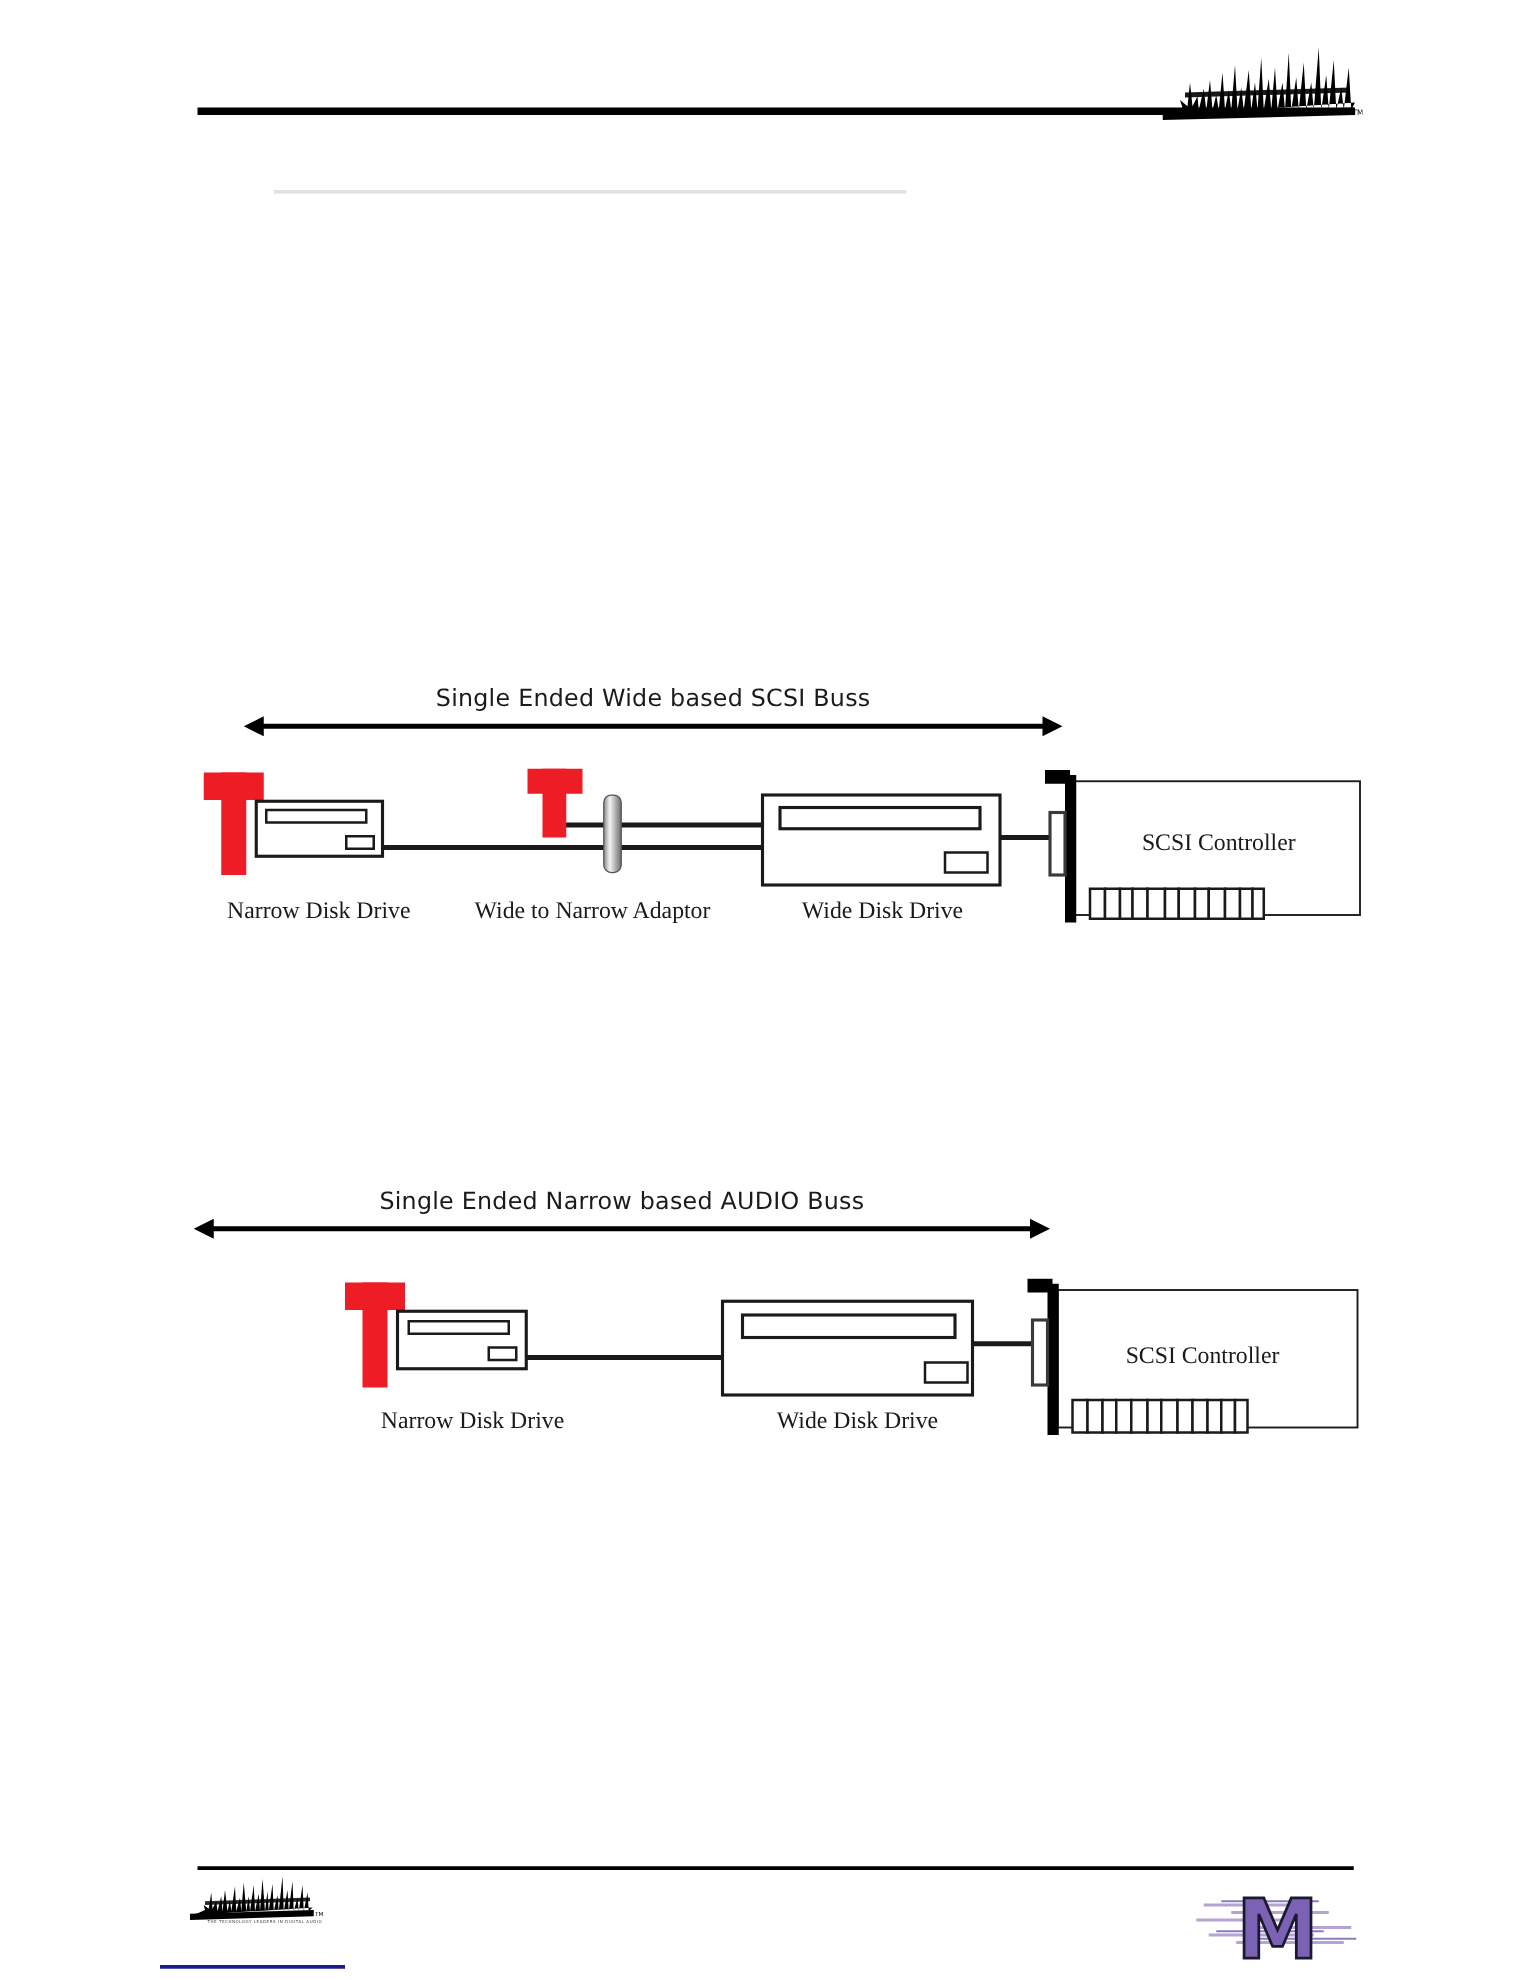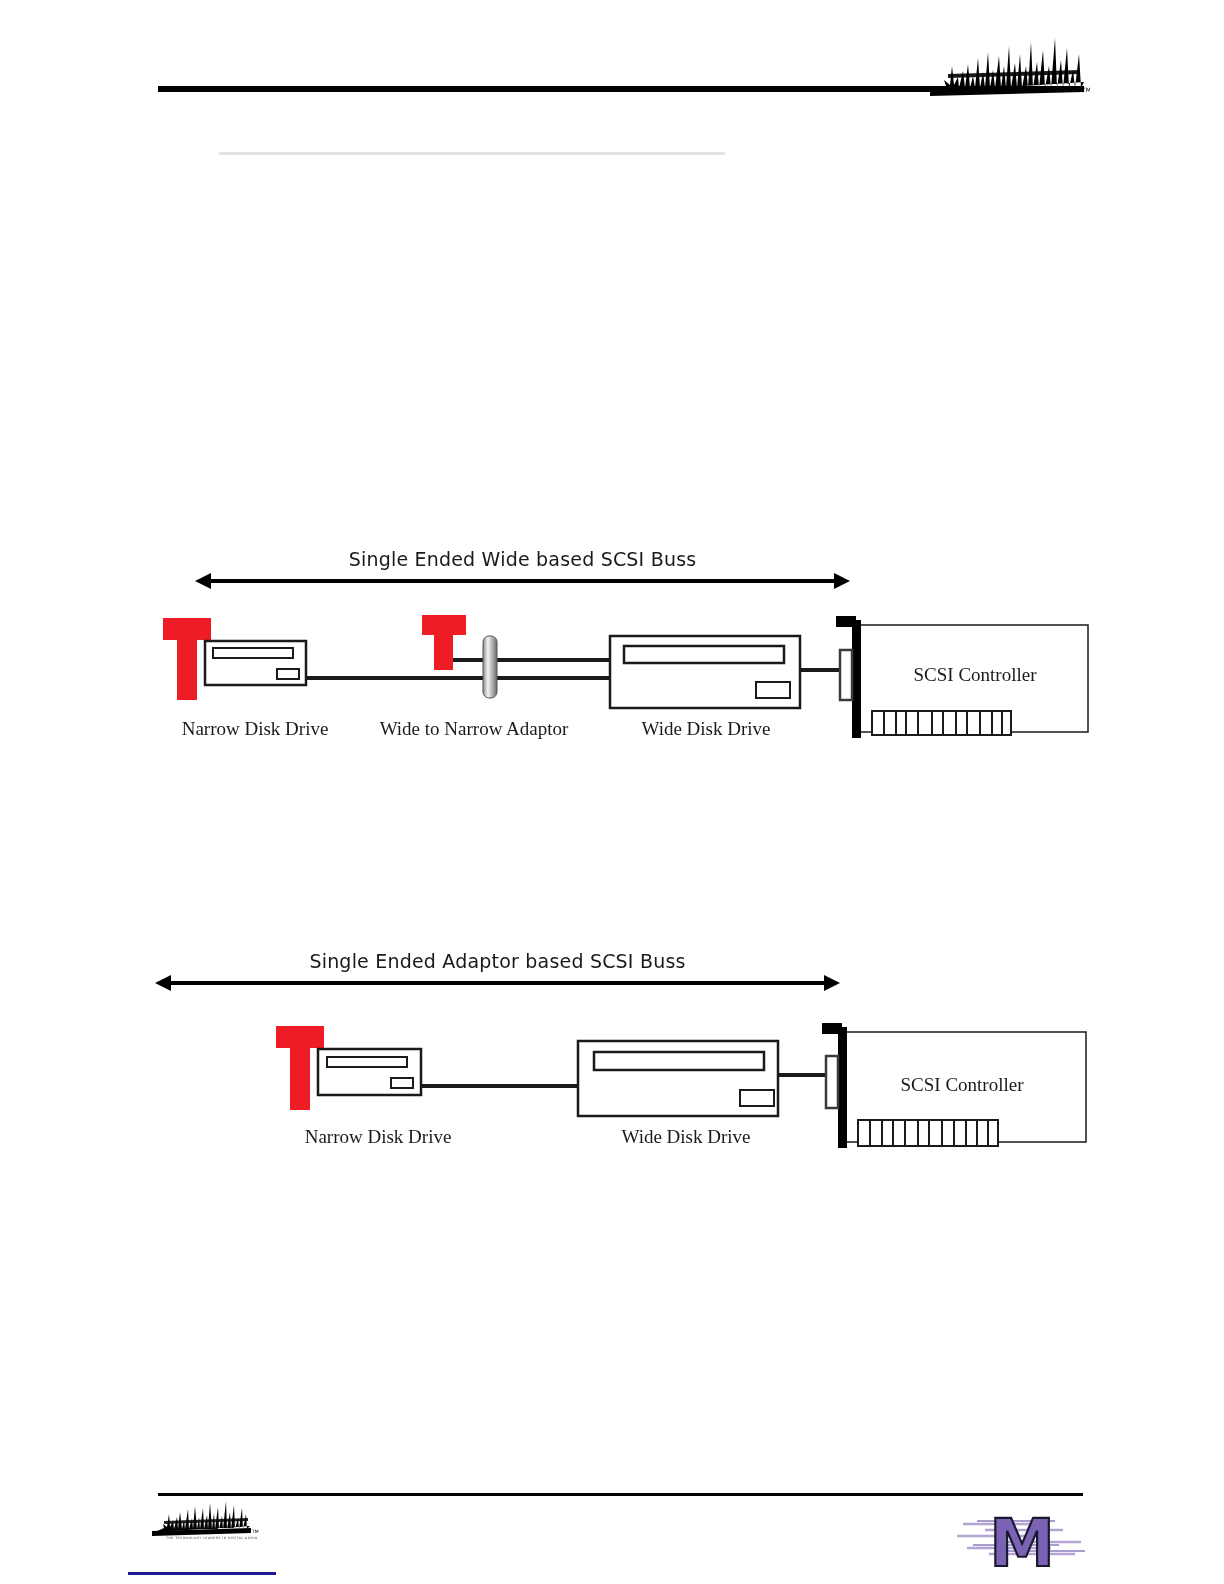--- a/index.html
+++ b/index.html
@@ -233,21 +233,21 @@
 
     <span class="part-label" style="left:160px;top:170px;width:190px;">Narrow Disk Drive</span>
     <span class="part-label" style="left:354px;top:170px;width:240px;">Wide to Narrow Adaptor</span>
     <span class="part-label" style="left:608px;top:170px;width:196px;">Wide Disk Drive</span>
     <span class="part-label" style="left:875px;top:116px;width:200px;">SCSI Controller</span>
   </div>
 
   <div class="figure" id="figure-narrow" style="top:950px;height:215px;">
 
     <div class="buss-arrow" style="left:155px;top:0px;width:685px;">
-      <span class="arrow-label">Single Ended Adaptor based SCSI Buss</span>
+      <span class="arrow-label">Single Ended Narrow based AUDIO Buss</span>
       <svg width="685" height="22" viewBox="0 0 685 22" aria-hidden="true">
         <line x1="12" y1="11" x2="673" y2="11" stroke="#000" stroke-width="4"></line>
         <polygon points="0,11 16,3 16,19" fill="#000"></polygon>
         <polygon points="685,11 669,3 669,19" fill="#000"></polygon>
       </svg>
     </div>
 
     <div class="scsi-diagram" style="left:0px;top:58px;">
       <svg width="1120" height="140" viewBox="0 0 1120 140" aria-hidden="true">
 

